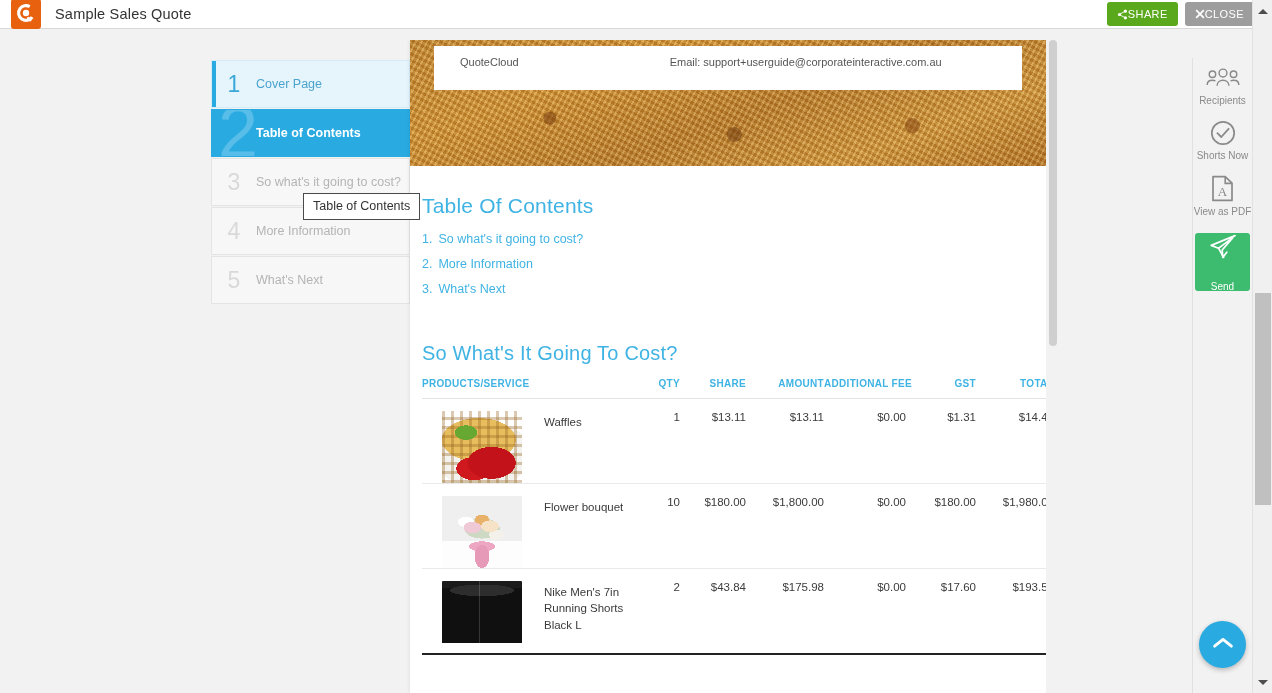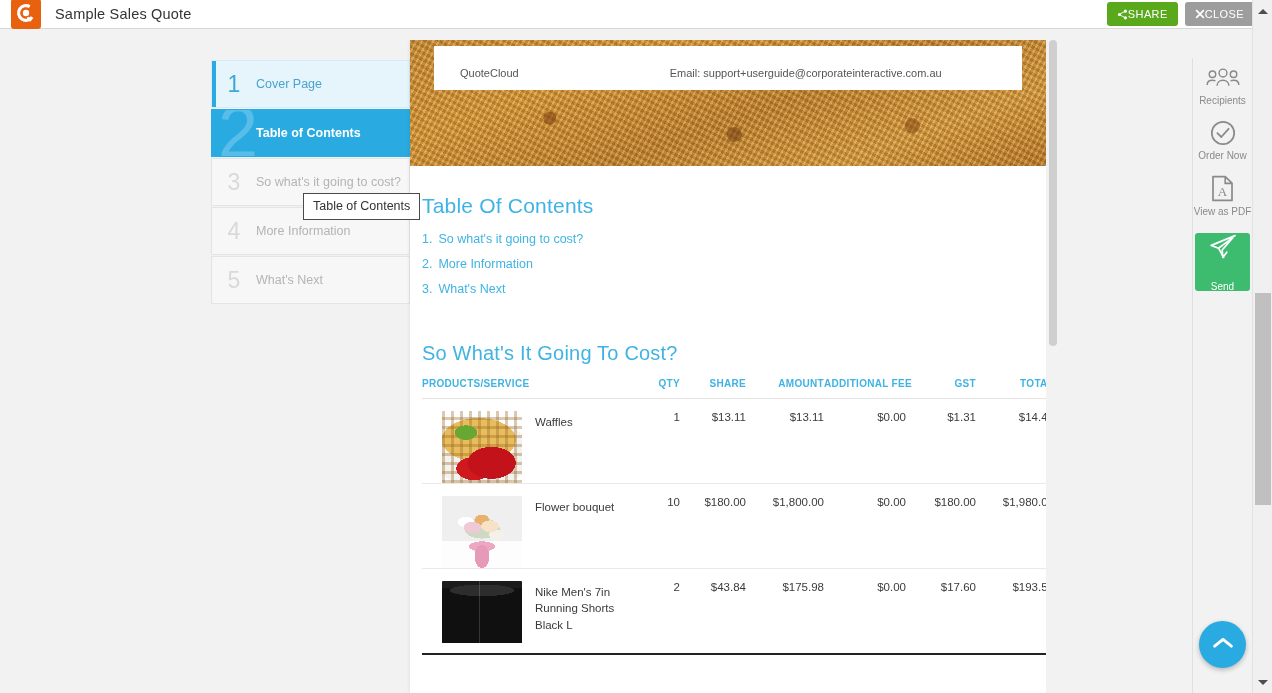--- a/index.html
+++ b/index.html
@@ -98,21 +98,21 @@
       radial-gradient(circle at 51% 75%, rgba(108,55,12,.5) 0 7px, rgba(0,0,0,0) 8px),
       radial-gradient(circle at 66% 33%, rgba(255,241,190,.8) 0 5px, rgba(0,0,0,0) 6px),
       radial-gradient(circle at 79% 68%, rgba(130,66,16,.5) 0 7px, rgba(0,0,0,0) 8px),
       radial-gradient(circle at 92% 28%, rgba(255,228,160,.75) 0 6px, rgba(0,0,0,0) 7px),
       repeating-linear-gradient(118deg, rgba(255,255,255,.12) 0 2px, rgba(90,46,10,.16) 2px 5px),
       repeating-linear-gradient(27deg, rgba(255,240,190,.16) 0 3px, rgba(110,56,12,.14) 3px 6px),
       linear-gradient(160deg, #c98a2c 0%, #d8962f 28%, #c07f25 55%, #d79a37 78%, #b9751e 100%);
   }
   .banner-card {
     position: absolute; left: 24px; top: 6px; width: 588px; height: 44px;
-    background: #ffffff; display: flex; align-items: center; padding-top: 10px;
+    background: #ffffff; display: flex; align-items: flex-start; padding-top: 10px;
   }
   .banner-card .bc-name { margin-left: 26px; font-size: 11px; color: #555; }
   .banner-card .bc-email { margin-left: 132px; font-size: 11px; color: #555; padding-left: 19px; }
 
   .doc-body { padding: 28px 26px 0 12px; }
   .doc-h1 {
     font-size: 21px; color: #3fb3e3; font-weight: normal; margin: 0 0 14px 0;
     letter-spacing: .2px;
   }
   .toc-list { list-style: none; }
@@ -129,21 +129,21 @@
     white-space: nowrap;
   }
   table.quote th.prod { text-align: left; }
   table.quote td {
     font-size: 11.5px; color: #3b3b3b; text-align: right;
     vertical-align: top; padding-top: 12px; border-bottom: 1px solid #e9e9e9;
   }
   table.quote td.prod { text-align: left; }
   table.quote tr.last td { border-bottom: 2px solid #222; }
 
-  .cell-prod { display: flex; gap: 7px; padding-left: 20px; }
+  .cell-prod { display: flex; gap: 16px; padding-left: 20px; }
   .thumb {
     width: 80px; height: 72px; flex: none; margin-right: 6px;
     border-radius: 1px; background-size: cover; background-position: center;
   }
   .pname { padding-top: 3px; font-size: 11.5px; color: #3b3b3b; line-height: 1.42; }
 
   .thumb-waffle {
     background:
       radial-gradient(ellipse 30% 22% at 62% 72%, #c3121a 0 100%, rgba(0,0,0,0) 101%),
       radial-gradient(ellipse 22% 16% at 40% 80%, #d0191f 0 100%, rgba(0,0,0,0) 101%),
@@ -421,21 +421,21 @@
       <span class="ri-label">Recipients</span>
     </div>
 
     <div class="rail-item">
       <span>
         <svg width="26" height="26" viewBox="0 0 26 26">
           <circle cx="13" cy="13" r="11.2" fill="none" stroke="#8a8a8a" stroke-width="1.7"></circle>
           <path d="M7.4 13.2 11.3 17 18.6 8.8" fill="none" stroke="#8a8a8a" stroke-width="1.8" stroke-linecap="round" stroke-linejoin="round"></path>
         </svg>
       </span>
-      <span class="ri-label">Order Now</span>
+      <span class="ri-label">Shorts Now</span>
     </div>
 
     <div class="rail-item">
       <span>
         <svg width="23" height="27" viewBox="0 0 23 27">
           <path d="M2 1.6h12.2L21 8.2V25.4H2z" fill="none" stroke="#8a8a8a" stroke-width="1.7" stroke-linejoin="round"></path>
           <path d="M14.2 1.8v6.6H20.8" fill="none" stroke="#8a8a8a" stroke-width="1.6"></path>
           <text x="11.4" y="21" font-family="Liberation Serif, serif" font-size="13" fill="#8a8a8a" text-anchor="middle">A</text>
         </svg>
       </span>

